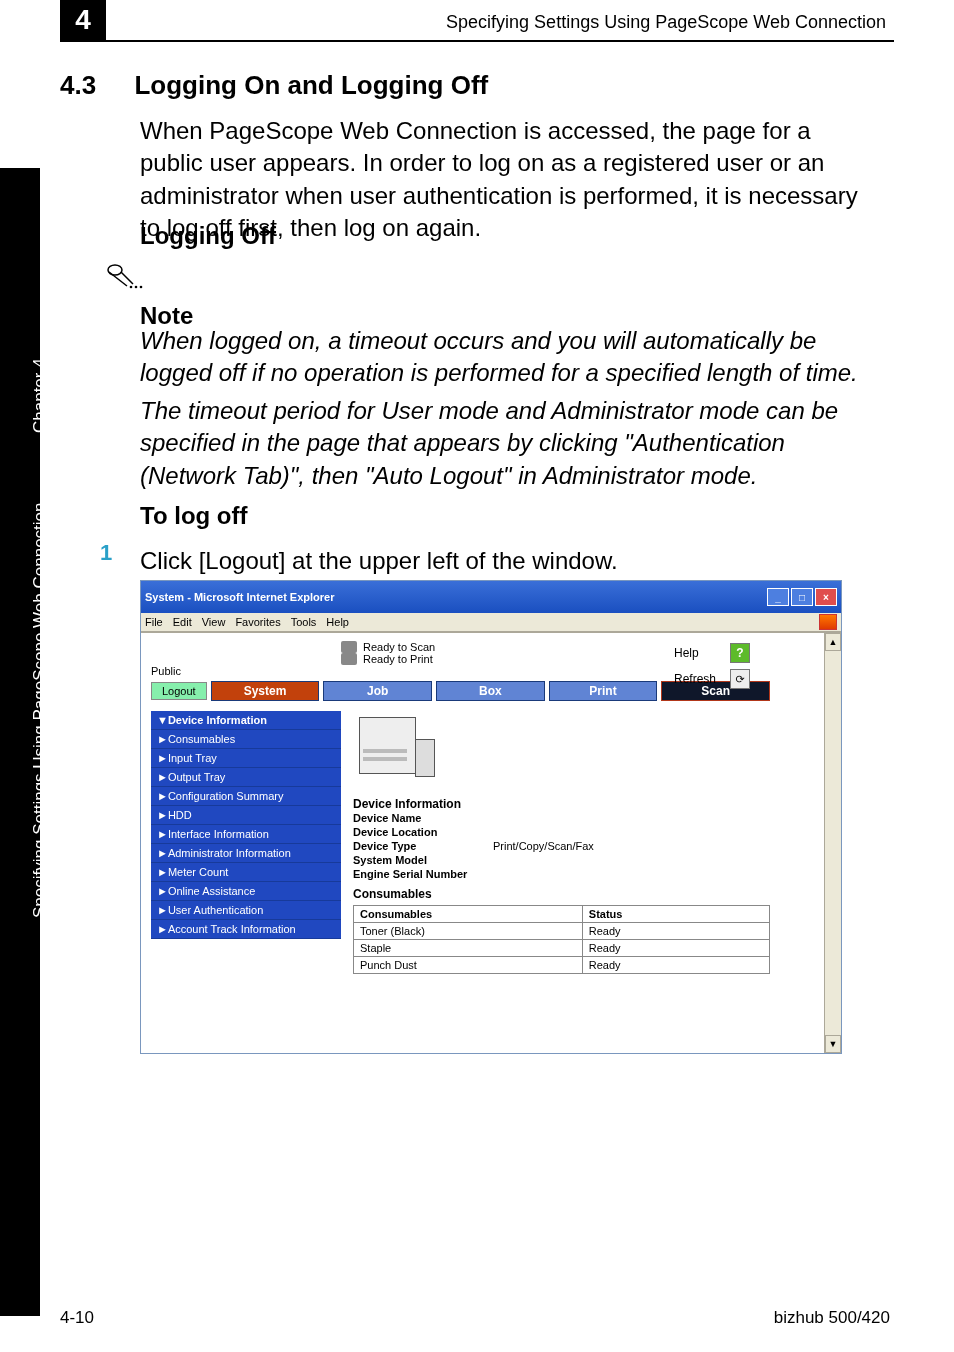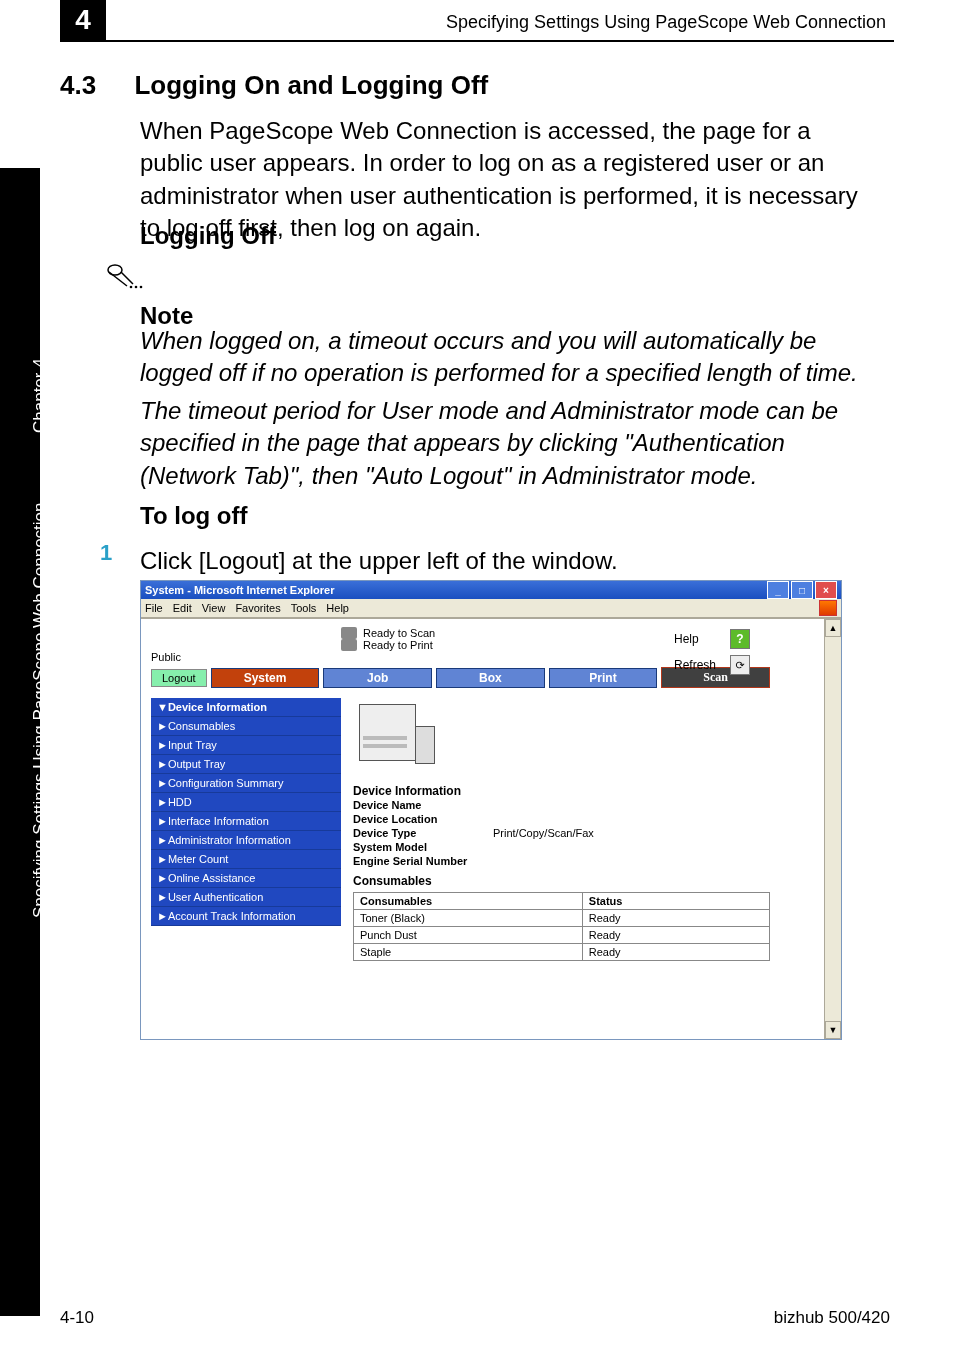--- a/index.html
+++ b/index.html
@@ -119,21 +119,21 @@
     position: absolute;
     left: 140px;
     top: 730px;
     width: 700px;
     background: #fff;
     border: 1px solid #7a97be;
     font-family: Tahoma, Arial, sans-serif;
     font-size: 11px;
   }
   .titlebar {
-    height: 18px;
+    height: 32px;
     background: linear-gradient(#3a6fd8, #1a4fc0);
     color: #fff;
     display: flex;
     align-items: center;
     padding: 0 4px;
     font-weight: bold;
   }
   .titlebar .win-buttons {
     margin-left: auto;
     display: flex;
@@ -249,21 +249,21 @@
     color:#fff;
     padding: 2px 0;
     font-size:12px;
     font-weight:bold;
     border:1px solid #1a3a7a;
   }
   .tab-system { background:#c2410c; }
   .tab-job    { background:#6084d4; }
   .tab-box    { background:#6084d4; }
   .tab-print  { background:#6084d4; }
-  .tab-scan   { background:#404040; border-color:#b2371a;font-family:Liberation Serif, serif; }
+  .tab-scan   { background:#0f172a; border-color:#b2371a; }
   
   .lower {
     display:flex;
     margin-top:10px;
     gap:12px;
   }
   .sidenav {
     width: 190px;
   }
   .navitem {
@@ -454,25 +454,25 @@
               <tbody>
                   <tr>
                 <td style="font-weight:bold;width:55%;">Consumables</td>
                 <td style="font-weight:bold;">Status</td>
               </tr>
               <tr>
                 <td>Toner (Black)</td>
                 <td>Ready</td>
               </tr>
               <tr>
-                <td>Punch Dust</td>
+                <td>Staple</td>
                 <td>Ready</td>
               </tr>
               <tr>
-                <td>Staple</td>
+                <td>Punch Dust</td>
                 <td>Ready</td>
               </tr>
             </tbody>
               </table>
           </div>
         </div>
 
       </div>
       <div class="scrollbar-v">
         <div class="scroll-btn">▲</div>

